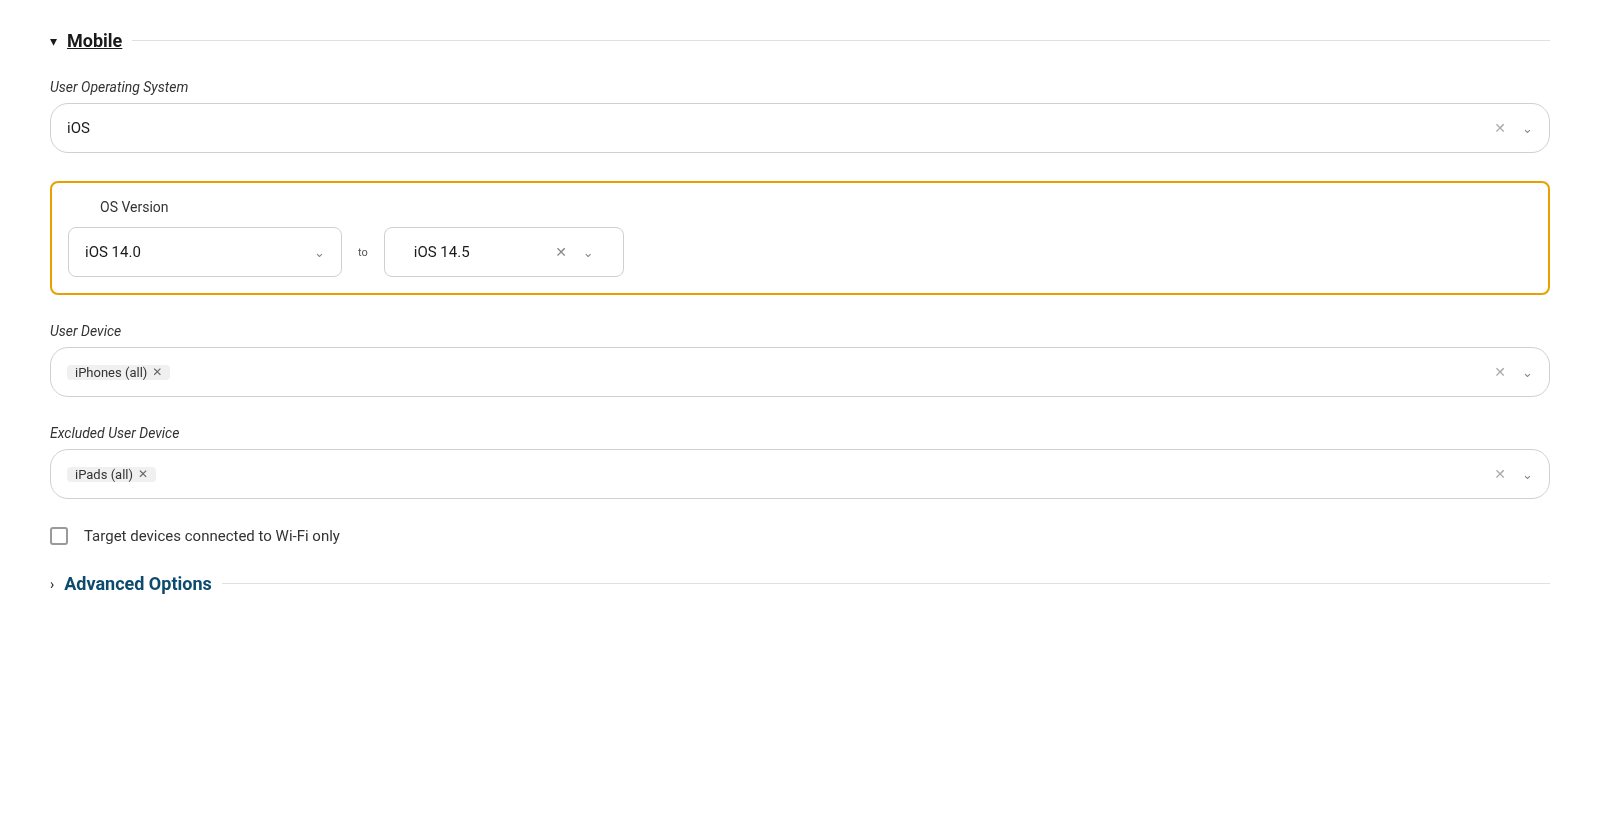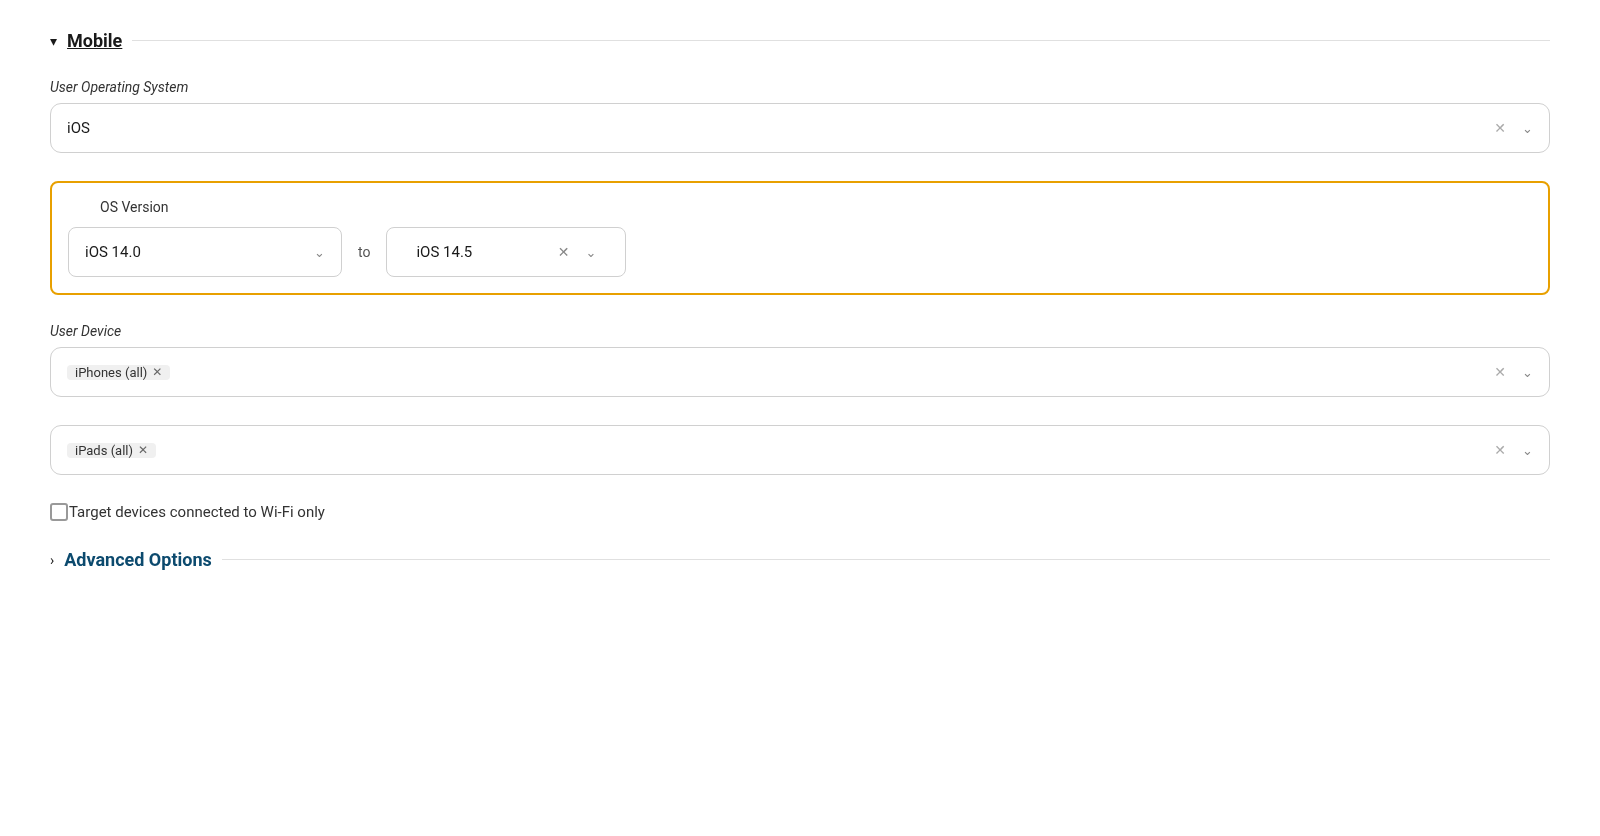--- a/index.html
+++ b/index.html
@@ -52,21 +52,21 @@
       font-size: 14px;
       color: #333;
       margin-bottom: 8px;
       font-weight: 400;
       font-style: italic;
     }
 
     .select-box {
       width: 100%;
       border: 1.5px solid #d0d0d0;
-      border-radius: 11px;
+      border-radius: 18px;
       padding: 12px 16px;
       font-size: 15px;
       color: #1a1a1a;
       background: #ffffff;
       display: flex;
       align-items: center;
       justify-content: space-between;
       cursor: pointer;
       min-height: 50px;
     }
@@ -133,21 +133,21 @@
       background: #ffffff;
       display: flex;
       align-items: center;
       justify-content: space-between;
       cursor: pointer;
       min-height: 50px;
       width: 274px;
     }
 
     .os-version-to {
-      font-size: 14px;
+      font-size: 11px;
       color: #555;
       white-space: nowrap;
     }
 
     .os-version-select-right {
       border: 1.5px solid #d0d0d0;
       border-radius: 8px;
       padding: 12px 29px;
       font-size: 15px;
       color: #1a1a1a;
@@ -174,21 +174,21 @@
     }
 
     .divider-x {
       color: #aaa;
       font-size: 14px;
     }
 
     .wifi-row {
       display: flex;
       align-items: center;
-      gap: 1px;
+      gap: 16px;
       margin-bottom: 28px;
     }
 
     .checkbox {
       width: 18px;
       height: 18px;
       border: 2px solid #999;
       border-radius: 3px;
       background: #fff;
       cursor: pointer;
@@ -275,20 +275,21 @@
       </div>
     </div>
     <div class="select-box-right">
       <span class="divider-x">✕</span>
       <span class="select-chevron">⌄</span>
     </div>
   </div>
 </div>
 
 <div class="field-group">
+  <div class="field-label">Excluded User Device</div>
   <div class="select-box">
     <div class="select-box-left">
       <div class="tag">
         <span>iPads (all)</span>
         <span class="tag-close">✕</span>
       </div>
     </div>
     <div class="select-box-right">
       <span class="divider-x">✕</span>
       <span class="select-chevron">⌄</span>

